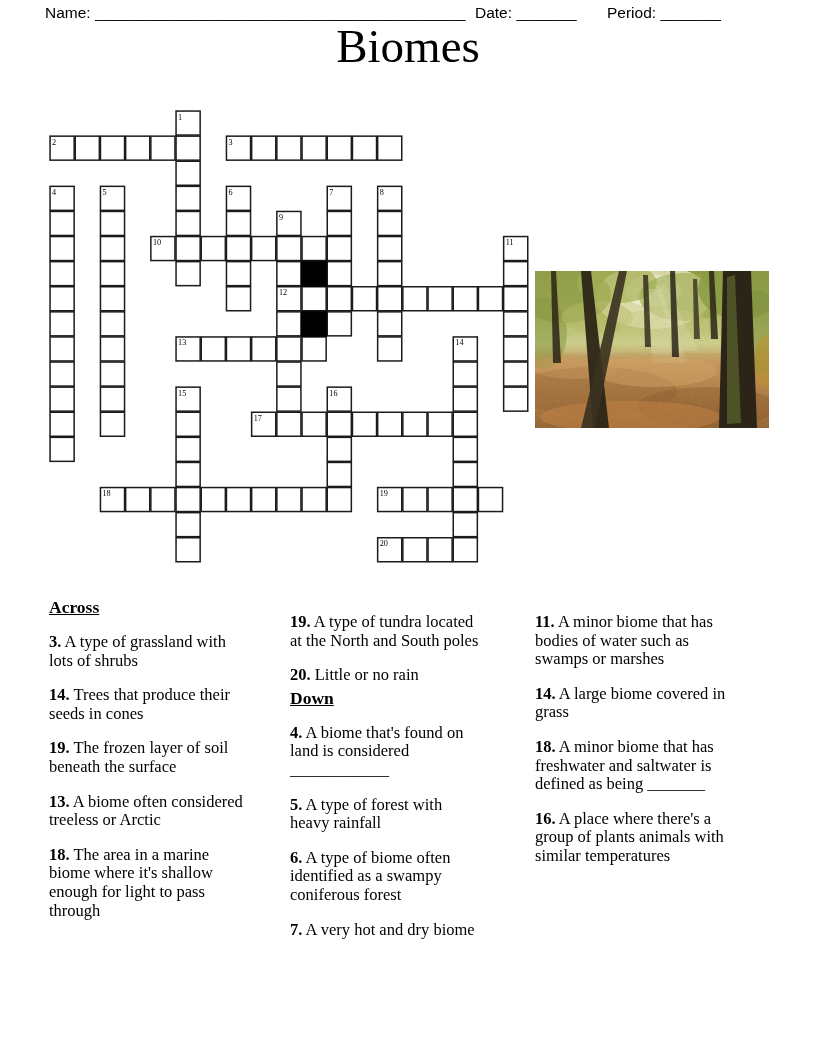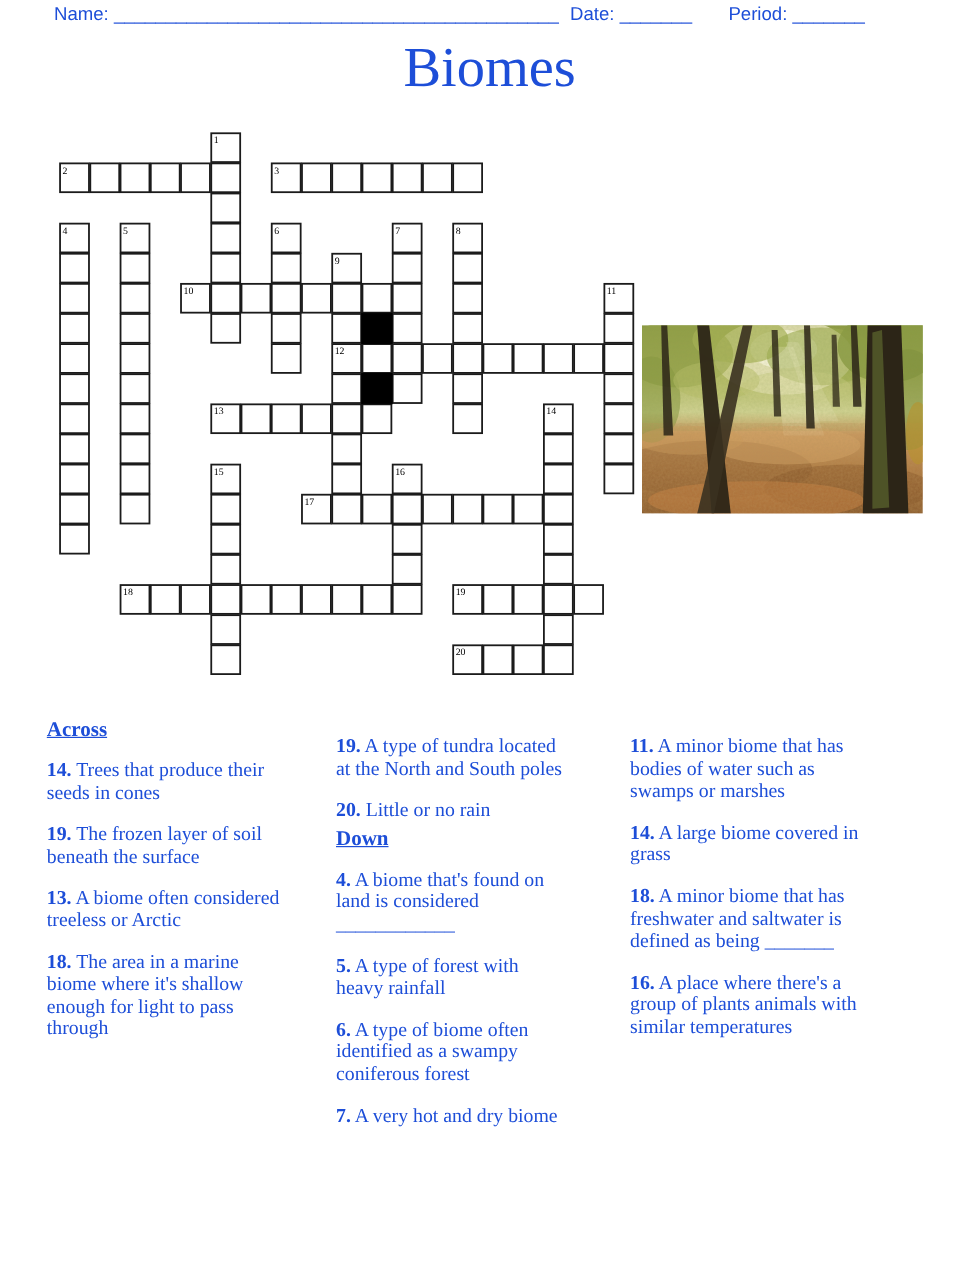--- a/index.html
+++ b/index.html
@@ -1,35 +1,35 @@
 <!DOCTYPE html>
 <html><head>
 <meta charset="utf-8">
 <style>
   html,body{margin:0;padding:0;background:#888;}
   .page{
     position:relative;width:816px;height:1056px;background:#ffffff;
     margin:0 auto;overflow:hidden;
-    font-family:"Liberation Serif",serif;color:#1d4ed8;
+    font-family:"Liberation Serif",serif;color:#000000;
   }
   
   .hdr-item{position:absolute;top:4px;font-family:"Liberation Sans",sans-serif;
     font-size:15.5px;white-space:nowrap;letter-spacing:0;}
   .hdr-name{left:45px;} .hdr-date{left:475px;} .hdr-period{left:607px;}
   .hdr-item .blank{letter-spacing:0;}
   
-  .title{position:absolute;top:32px;left:0;width:100%;margin:0;text-align:center;
+  .title{position:absolute;top:21px;left:0;width:100%;margin:0;text-align:center;
     font-family:"Liberation Serif",serif;font-weight:400;font-size:47px;line-height:1.1;}
   
   #crossword{position:absolute;left:48px;top:109px;}
   
   #photo{position:absolute;left:535px;top:271px;width:234px;height:157px;}
   #photo svg{display:block;}
   
-  #clues{position:absolute;left:39px;top:597px;display:flex;}
+  #clues{position:absolute;left:49px;top:597px;display:flex;}
   .clue-col{box-sizing:border-box;}
   .clue-col-0{width:241px;} .clue-col-1{width:245px;} .clue-col-2{width:234px;}
   .clue-header{font-size:17.5px;font-weight:bold;text-decoration:underline;
     line-height:20px;margin:0 0 4px 0;}
   p.clue{font-size:16.5px;line-height:18.6px;margin:16px 0 3px 0;}
   p.clue b{font-weight:bold;}
 </style>
 </head>
 <body>
 
@@ -255,20 +255,21 @@
         <path d="M174,0 h5 l4,68 h-7 Z" fill="#2c2517" opacity="0.85"></path>
         <path d="M188,0 L216,0 L222,157 L184,157 Z" fill="#2c2517"></path>
         <path d="M192,6 L200,4 L206,152 L192,153 Z" fill="#6b7a35" opacity="0.55"></path>
         <ellipse cx="230" cy="90" rx="10" ry="26" fill="#b8922d" opacity="0.6"></ellipse>
       </svg>
     </div>
 
   <div id="clues">
       <div class="clue-col clue-col-0">
         <div class="clue-header">Across</div>
+        <p class="clue"><b>3.</b> A type of grassland with<br>lots of shrubs</p>
         <p class="clue"><b>14.</b> Trees that produce their<br>seeds in cones</p>
         <p class="clue"><b>19.</b> The frozen layer of soil<br>beneath the surface</p>
         <p class="clue"><b>13.</b> A biome often considered<br>treeless or Arctic</p>
         <p class="clue"><b>18.</b> The area in a marine<br>biome where it's shallow<br>enough for light to pass<br>through</p>
       </div>
       <div class="clue-col clue-col-1">
         <p class="clue"><b>19.</b> A type of tundra located<br>at the North and South poles</p>
         <p class="clue"><b>20.</b> Little or no rain</p>
         <div class="clue-header">Down</div>
         <p class="clue"><b>4.</b> A biome that's found on<br>land is considered<br>____________</p>

